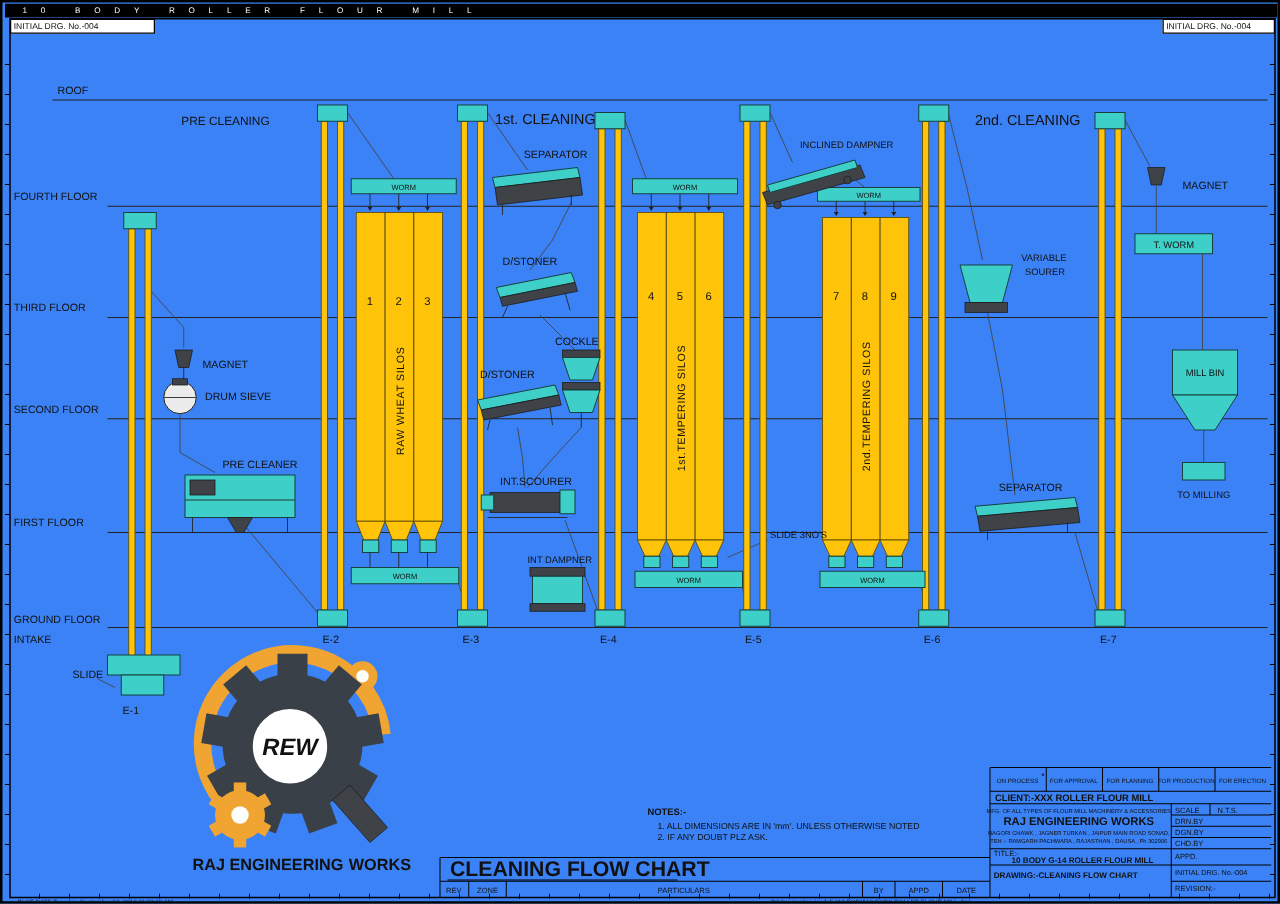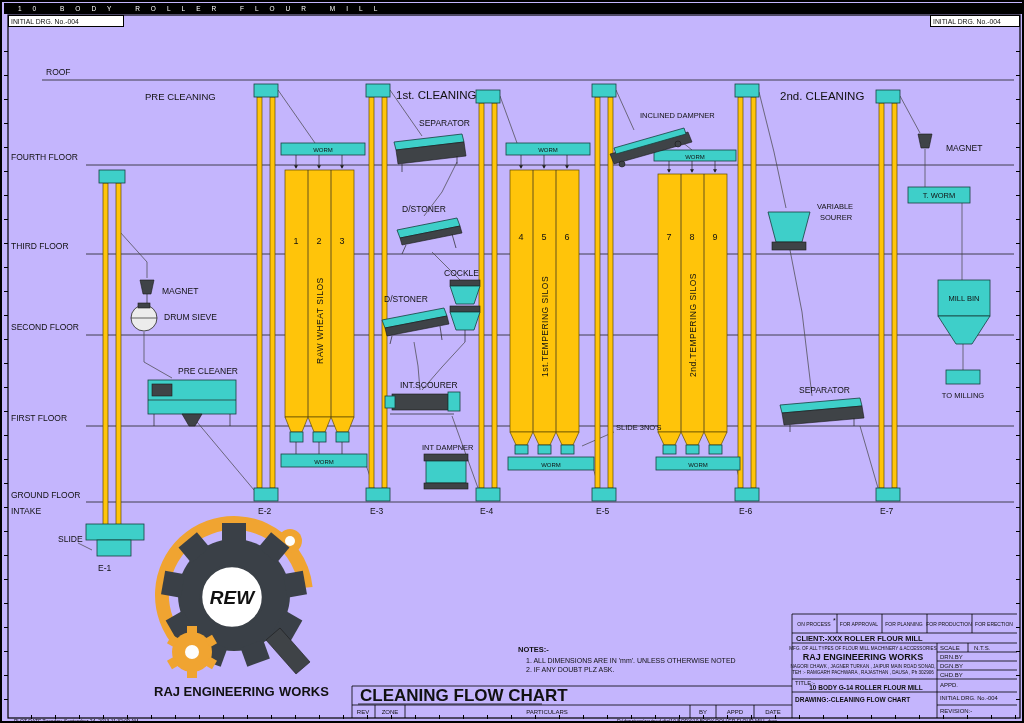--- a/index.html
+++ b/index.html
@@ -1,17 +1,17 @@
 <!DOCTYPE html>
 <html><head>
 <meta charset="utf-8">
 <style>
   html,body{margin:0;padding:0;background:#888;}
   #sheet{
-    position:relative;width:1024px;height:723px;background:#c4b5fd;
+    position:relative;width:1024px;height:723px;background:#3b82f6;
     font-family:"Liberation Sans",sans-serif;color:#111;overflow:hidden;
     box-sizing:border-box;border:2px solid #000;
   }
   #banner{
     position:absolute;left:2px;top:1px;width:1018px;height:11px;background:#000;
     color:#fff;font-size:6.5px;letter-spacing:11px;line-height:11px;
     padding-left:14px;white-space:nowrap;overflow:hidden;box-sizing:border-box;
   }
   .drgbox{
     position:absolute;top:13px;height:12px;border:1px solid #000;background:#fff;

